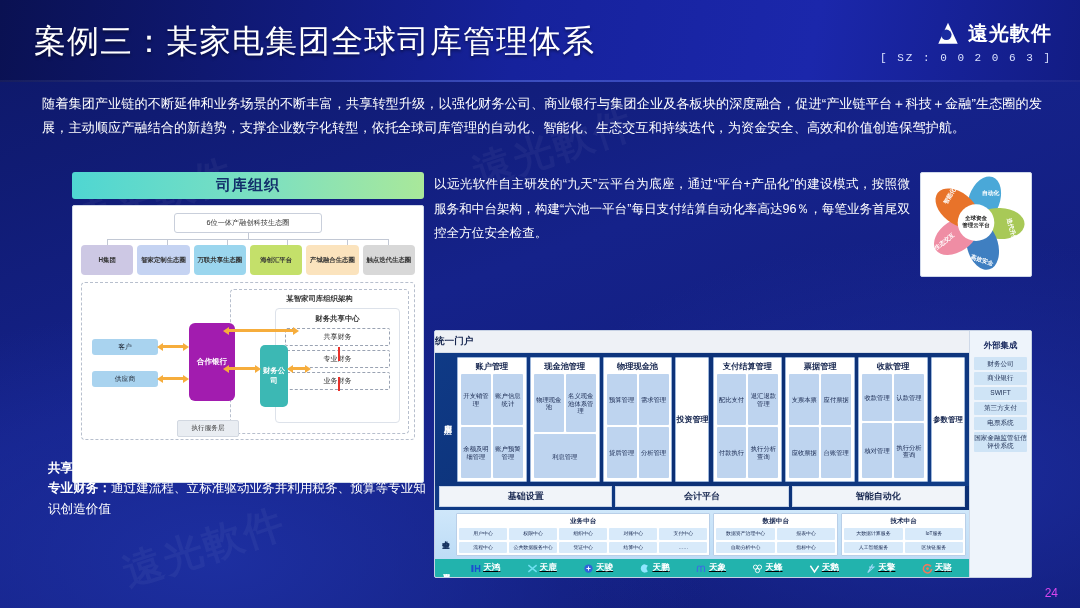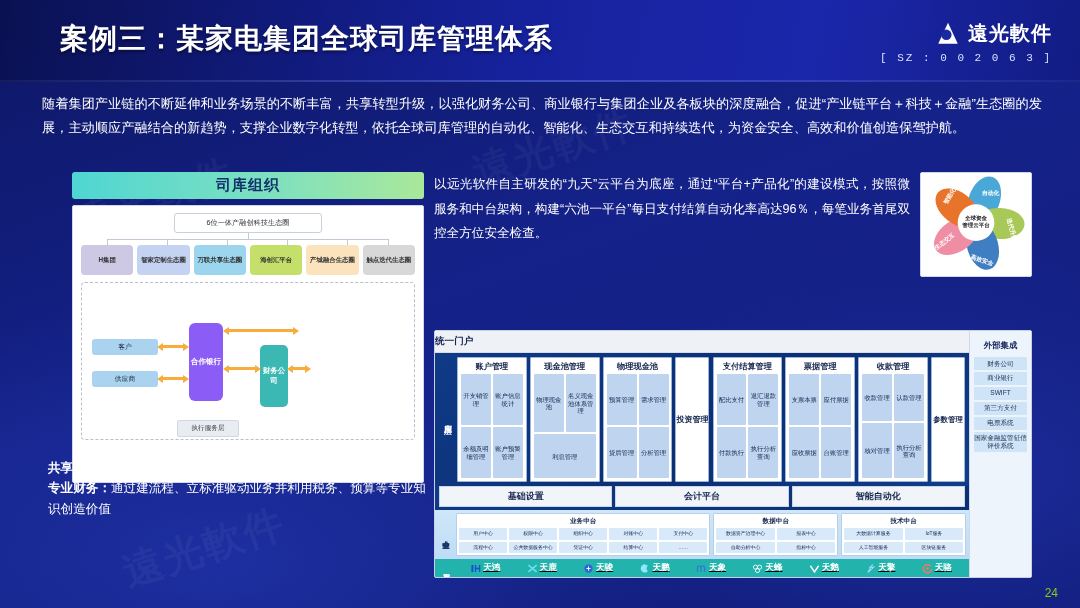--- a/index.html
+++ b/index.html
@@ -26,22 +26,22 @@
   .header {
     position: absolute; left: 0; top: 0; width: 1080px; height: 82px;
     background: linear-gradient(100deg, #0a1152 0%, #16229c 48%, #1b27ab 75%, #121c84 100%);
     overflow: hidden;
   }
   .header:after {
     content: ""; position: absolute; left: 0; bottom: 0; width: 100%; height: 2px;
     background: linear-gradient(90deg, rgba(255,255,255,0.05), rgba(130,160,255,0.35), rgba(255,255,255,0.05));
   }
   .slide-title {
-    position: absolute; left: 60px; top: 20px;
-    font-size: 28px; font-weight: bold; color: #ffffff; letter-spacing: 1px;
+    position: absolute; left: 34px; top: 20px;
+    font-size: 32px; font-weight: normal; color: #ffffff; letter-spacing: 1px;
     text-shadow: 0 2px 3px rgba(0,0,0,0.45);
   }
   .brand { position: absolute; right: 28px; top: 20px; text-align: right; }
   .brand-row { display: flex; align-items: center; gap: 7px; justify-content: flex-end; }
   .brand-mark { width: 26px; height: 26px; }
   .brand-name { font-size: 20px; font-weight: bold; color: #fff; letter-spacing: 1px; }
   .brand-code { font-size: 11px; color: #dbe2ff; letter-spacing: 2px; margin-top: 5px;
                 font-family: "Liberation Mono", "DejaVu Sans Mono", monospace; }
 
   
@@ -92,22 +92,22 @@
                       font-size: 7.4px; font-weight: bold; color: #333; }
   .fsc-box { position: absolute; left: 44px; right: 8px; top: 18px; bottom: 10px;
              border: 1px solid #dde2ea; border-radius: 4px; background: #fff; }
   .fsc-title { text-align: center; font-size: 7.4px; font-weight: bold; color: #333; padding-top: 5px; }
   .fsc-item { margin: 4px 9px 0; border: 1px dashed #9aa3b3; border-radius: 2px;
               font-size: 7px; color: #333; text-align: center; padding: 3px 0; }
   .fsc-link { position: absolute; left: 50%; width: 2px; background: #e8312a; }
 
   .cust-box { position: absolute; border-radius: 3px; background: #a9d3ef;
               font-size: 6.8px; color: #2a3442; text-align: center; padding: 3px 0; width: 66px; }
-  .bank-box { position: absolute; left: 107px; top: 40px; width: 34px; height: 78px;
-              background: #8b5cf6; border-radius: 6px; color: #fff; font-size: 7.6px;
+  .bank-box { position: absolute; left: 107px; top: 40px; width: 46px; height: 78px;
+              background: #a21caf; border-radius: 6px; color: #fff; font-size: 7.6px;
               font-weight: bold; display: flex; align-items: center; justify-content: center;
               text-align: center; line-height: 1.3; }
   .fin-box { position: absolute; left: 178px; top: 62px; width: 28px; height: 62px;
              background: #3cb8b4; border-radius: 5px; color: #fff; font-size: 7.4px;
              font-weight: bold; display: flex; align-items: center; justify-content: center;
              text-align: center; line-height: 1.3; }
   .exec-box { position: absolute; left: 95px; bottom: 2px; width: 62px; background: #e9edf2;
               border: 1px solid #d2d8e1; border-radius: 2px; font-size: 6.6px; color: #333;
               text-align: center; padding: 3px 0; }
   .arrow { position: absolute; background: #f6ad3c; height: 3px; }
@@ -182,21 +182,21 @@
               display: flex; align-items: center; justify-content: center; }
 
   .plat-zone { background: #22b3ad; display: flex; align-items: center; padding: 3px 4px; gap: 4px; }
   .plat-label { width: 14px; color: #ffffff; font-size: 7.6px; font-weight: bold;
                 writing-mode: vertical-rl; display: flex; align-items: center; justify-content: center; }
   .plat-items { flex: 1; display: flex; align-items: center; justify-content: space-around; text-decoration: underline; }
   .plat-item { display: flex; align-items: center; gap: 2px; color: #ffffff;
                font-size: 8.6px; font-weight: bold; }
   .plat-glyph { width: 11px; height: 11px; flex: none; }
 
-  .page-num { position: absolute; right: 22px; bottom: 8px; color: #84cc16; font-size: 12px; }
+  .page-num { position: absolute; right: 22px; bottom: 8px; color: #d946ef; font-size: 12px; }
 </style>
 </head>
 <body>
 
 <div class="wm" style="left:70px;top:170px;">遠光軟件</div>
 <div class="wm" style="left:470px;top:120px;">遠光軟件</div>
 <div class="wm" style="left:820px;top:480px;">遠光軟件</div>
 <div class="wm" style="left:120px;top:520px;">遠光軟件</div>
 
 <div class="header">
@@ -232,20 +232,31 @@
     <div class="eco-row">
       <div class="eco-cell" style="background:#cdc8e4">H集团</div>
       <div class="eco-cell" style="background:#c5d3f2">智家定制生态圈</div>
       <div class="eco-cell" style="background:#9bd6ee">万联共享生态圈</div>
       <div class="eco-cell" style="background:#c4e06a">海创汇平台</div>
       <div class="eco-cell" style="background:#fbe3bd">产城融合生态圈</div>
       <div class="eco-cell" style="background:#d8d8d8">触点迭代生态圈</div>
     </div>
 
     <div class="arch-box">
+      <div class="arch-inner">
+        <div class="arch-inner-title">某智家司库组织架构</div>
+        <div class="fsc-box">
+          <div class="fsc-title">财务共享中心</div>
+          <div class="fsc-item">共享财务</div>
+          <div class="fsc-item">专业财务</div>
+          <div class="fsc-item">业务财务</div>
+          <div class="fsc-link" style="top:38px;height:14px;"></div>
+          <div class="fsc-link" style="top:68px;height:14px;"></div>
+        </div>
+      </div>
 
       <div class="cust-box" style="left:10px;top:56px;">客户</div>
       <div class="cust-box" style="left:10px;top:88px;">供应商</div>
       <div class="bank-box">合作银行</div>
       <div class="fin-box">财务公司</div>
       <div class="exec-box">执行服务层</div>
 
       <div class="arrow left" style="left:80px;top:62px;width:22px;"></div>
       <div class="arrow left" style="left:80px;top:94px;width:22px;"></div>
       <div class="arrow left" style="left:146px;top:46px;width:66px;"></div>

